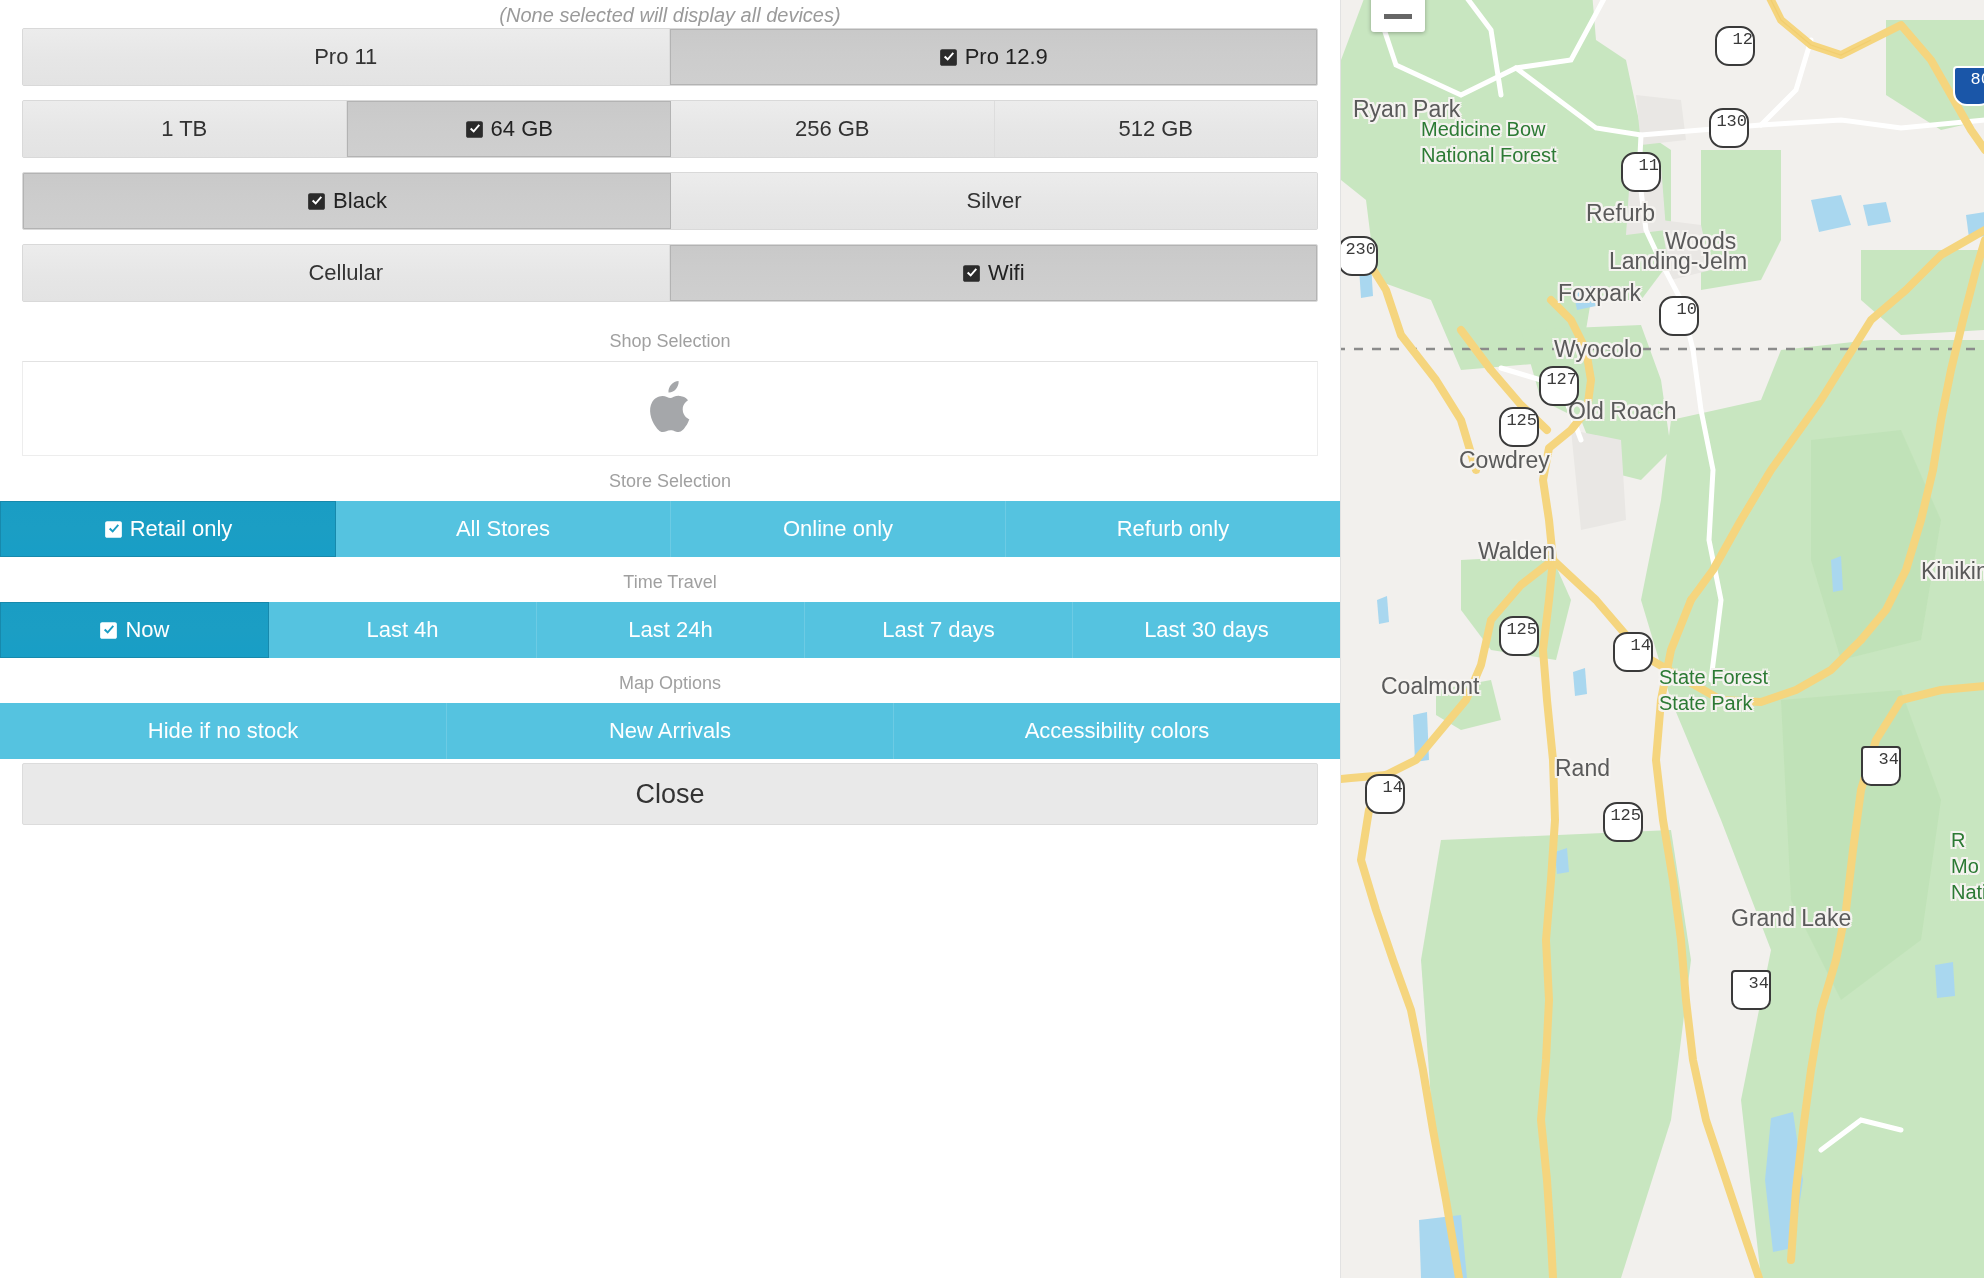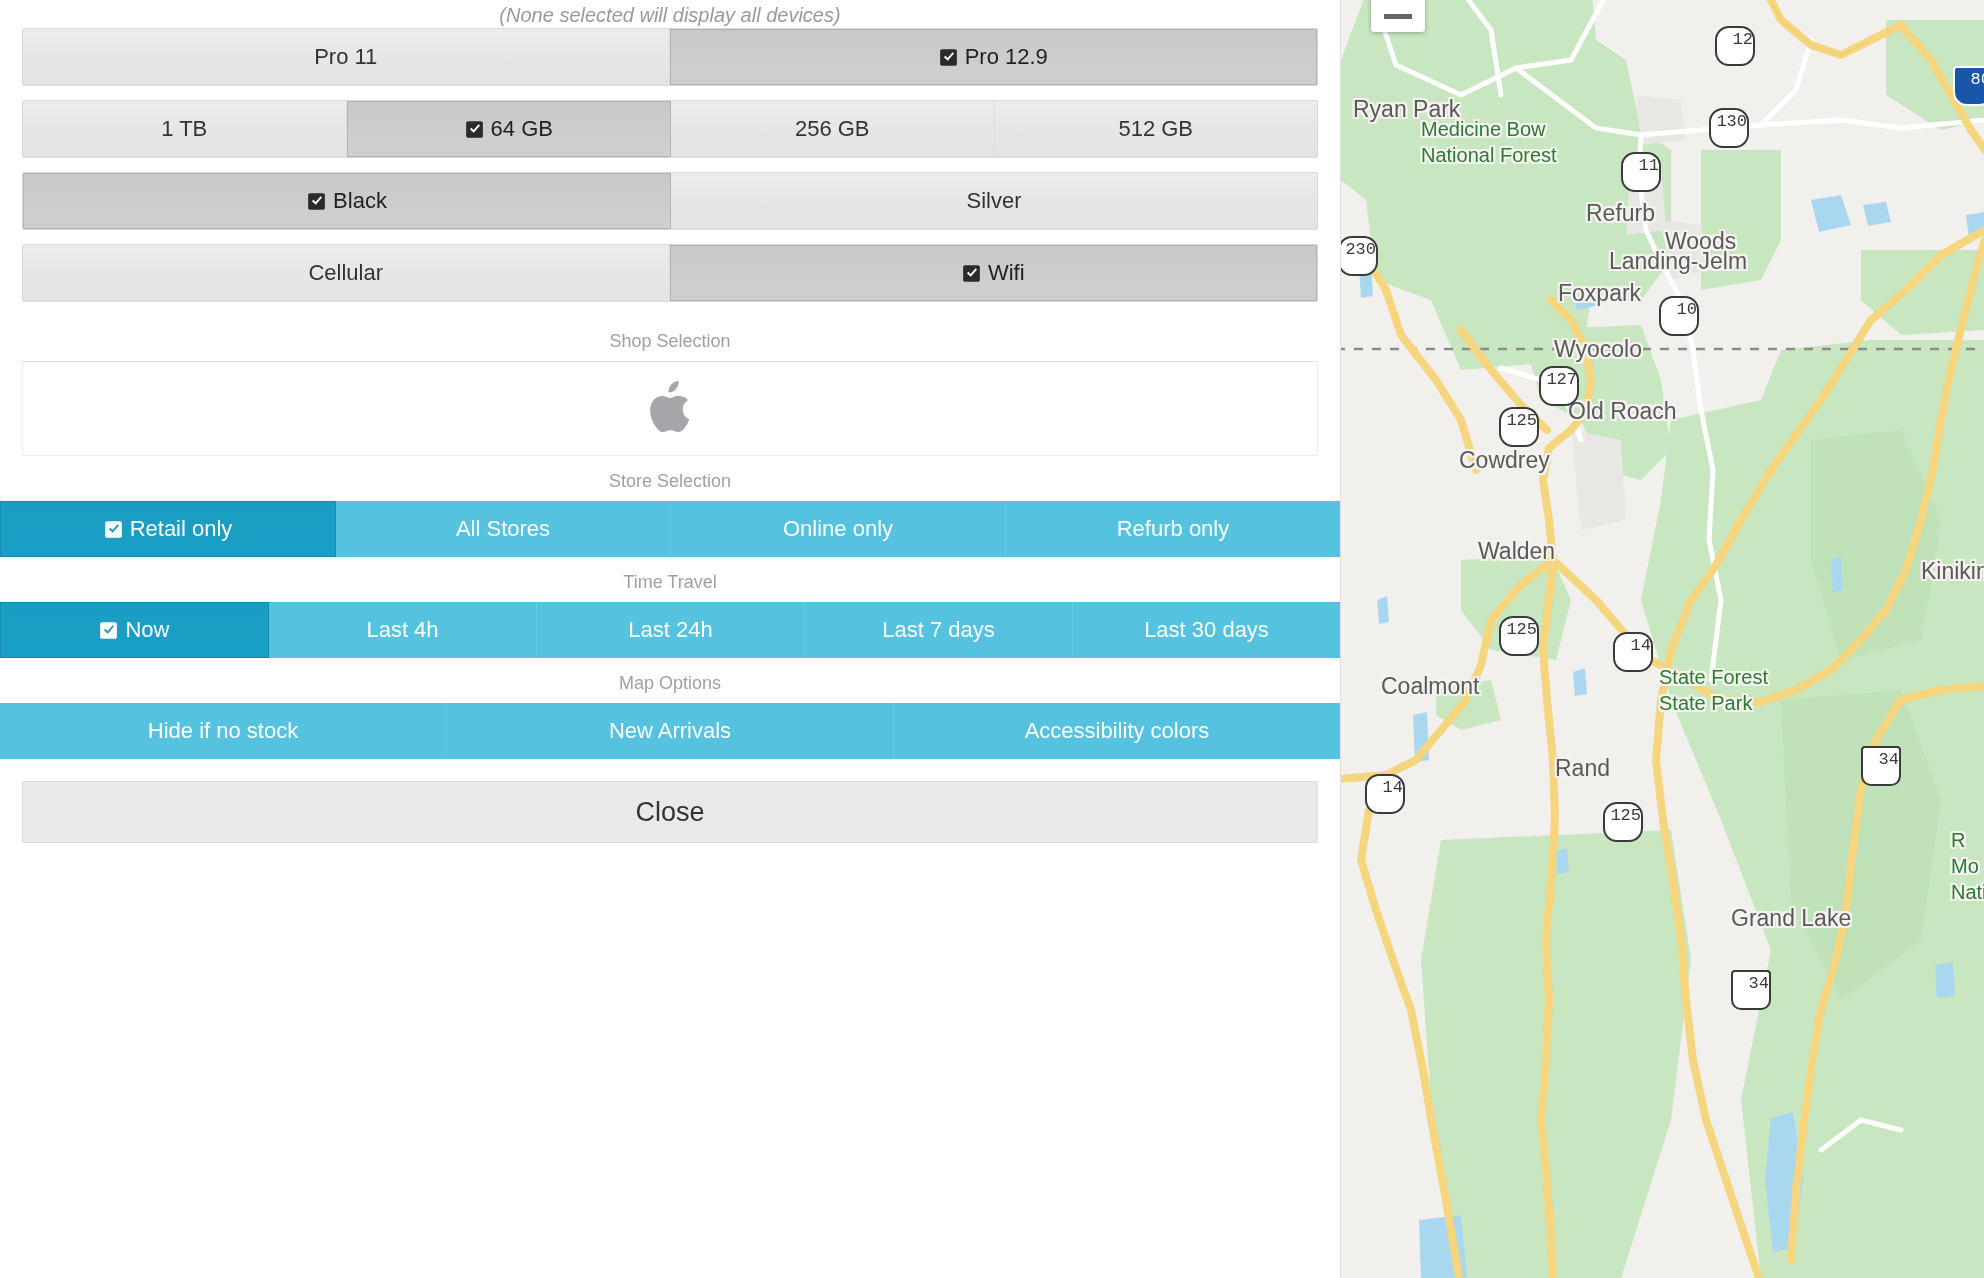--- a/index.html
+++ b/index.html
@@ -108,21 +108,21 @@
     background: linear-gradient(to bottom, #1a9dc4 0%, #1b9ec4 50%, #189ec6 100%);
     border: 1px solid #1789ac;
     line-height: 54px;
   }
 
   
   .closebtn {
     width: 100%;
     height: 62px;
     line-height: 60px;
-    margin-top: 22px;
+    margin-top: 4px;
     text-align: center;
     font-size: 27px;
     color: #333333;
     background: #e9e9e9;
     border: 1px solid #dcdcdc;
     border-radius: 2px;
     cursor: pointer;
   }
 
   

